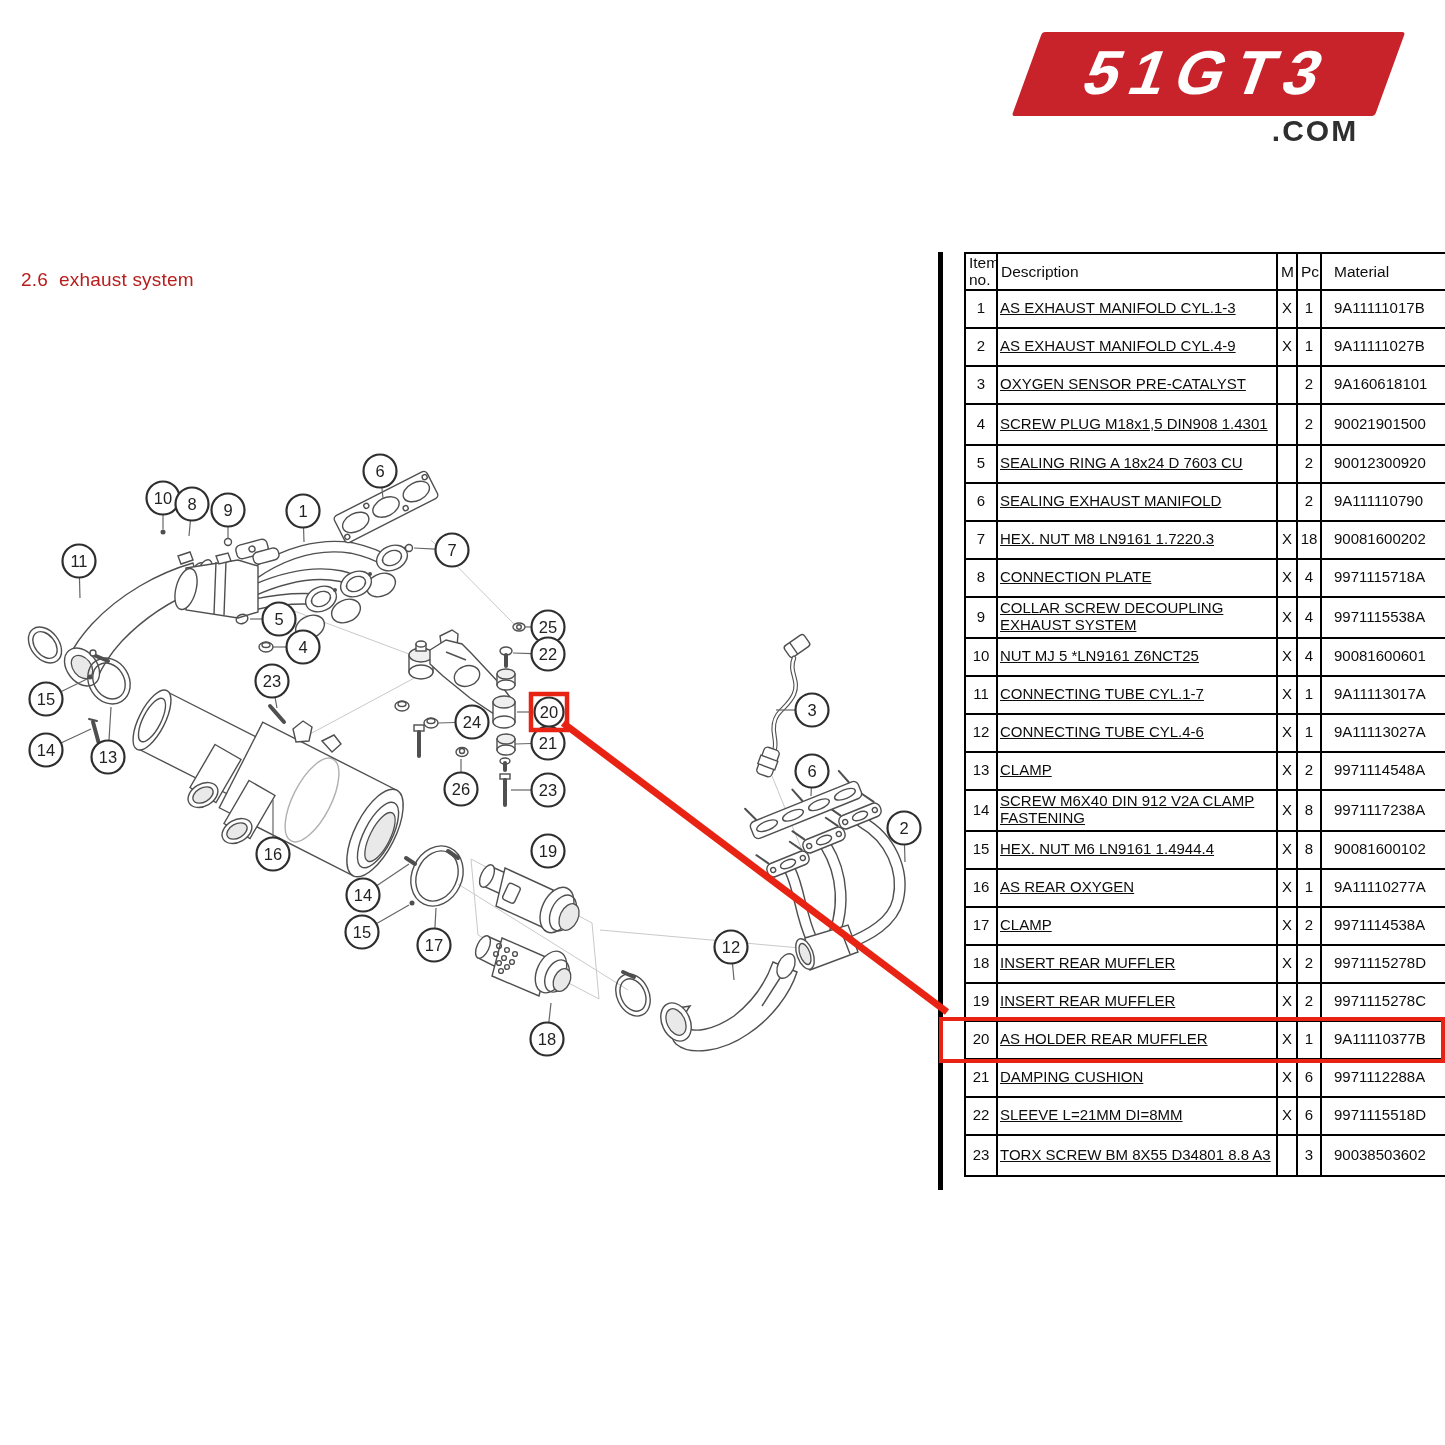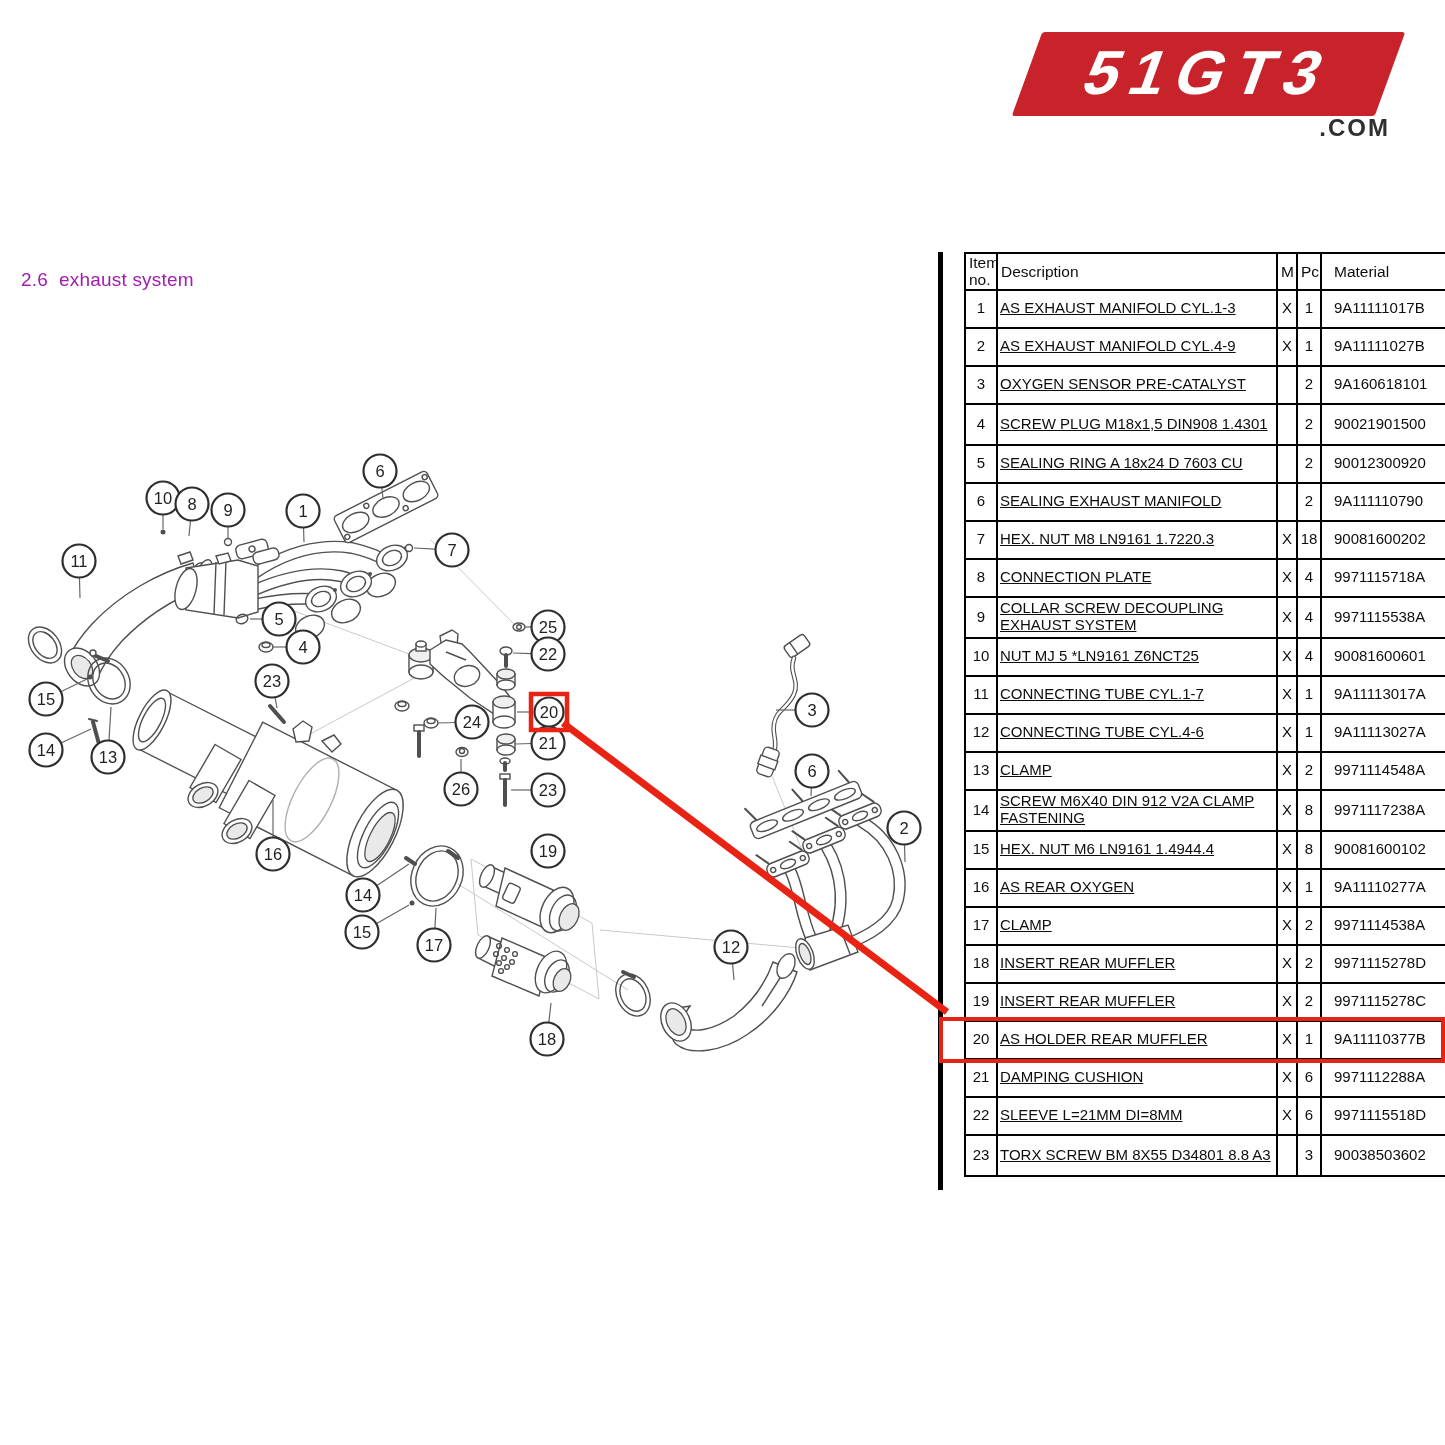--- a/index.html
+++ b/index.html
@@ -7,31 +7,31 @@
     --logo-red:#c8232b;
     --ink:#0d0d0d;
     --line:#4f4f4f;
   }
   *{margin:0;padding:0;box-sizing:border-box;}
   html,body{width:1445px;height:1445px;background:#fff;overflow:hidden;
     font-family:"Liberation Sans",sans-serif;}
   #page{position:relative;width:1445px;height:1445px;background:#fff;}
 
   
-  #page-title{position:absolute;left:21px;top:269px;font-size:19px;color:#a21caf;
+  #page-title{position:absolute;left:21px;top:269px;font-size:19px;color:#b91c1c;
     white-space:pre;letter-spacing:.2px;}
 
   
   #logo{position:absolute;left:1027px;top:32px;width:363px;height:84px;}
   #logo .slab{position:absolute;inset:0;background:var(--logo-red);
     transform:skewX(-20deg);border-radius:3px;}
   #logo .slab span{display:block;width:100%;height:84px;line-height:82px;text-align:center;
     color:#fff;font-weight:700;font-size:62px;letter-spacing:11px;}
-  #logo-com{position:absolute;left:1240px;top:114px;width:150px;text-align:right;
-    font-size:24px;font-weight:700;color:#2f2f2f;letter-spacing:2px;}
+  #logo-com{position:absolute;left:1240px;top:114px;width:150px;text-align:center;
+    font-size:30px;font-weight:700;color:#2f2f2f;letter-spacing:2px;}
 
   
   #diagram{position:absolute;left:0;top:0;width:1445px;height:1445px;z-index:5;pointer-events:none;}
   #red-layer{position:absolute;left:0;top:0;width:1445px;height:1445px;z-index:30;pointer-events:none;}
 
   .ln{fill:none;stroke:var(--line);stroke-width:1.4;}
   .fw{fill:#fff;stroke:var(--line);stroke-width:1.4;}
   .fg{fill:#efefef;stroke:var(--line);stroke-width:1.4;}
   .fe{fill:#e9e9e9;stroke:var(--line);stroke-width:1.3;}
   .lt{fill:none;stroke:#c9c9c9;stroke-width:1;}

